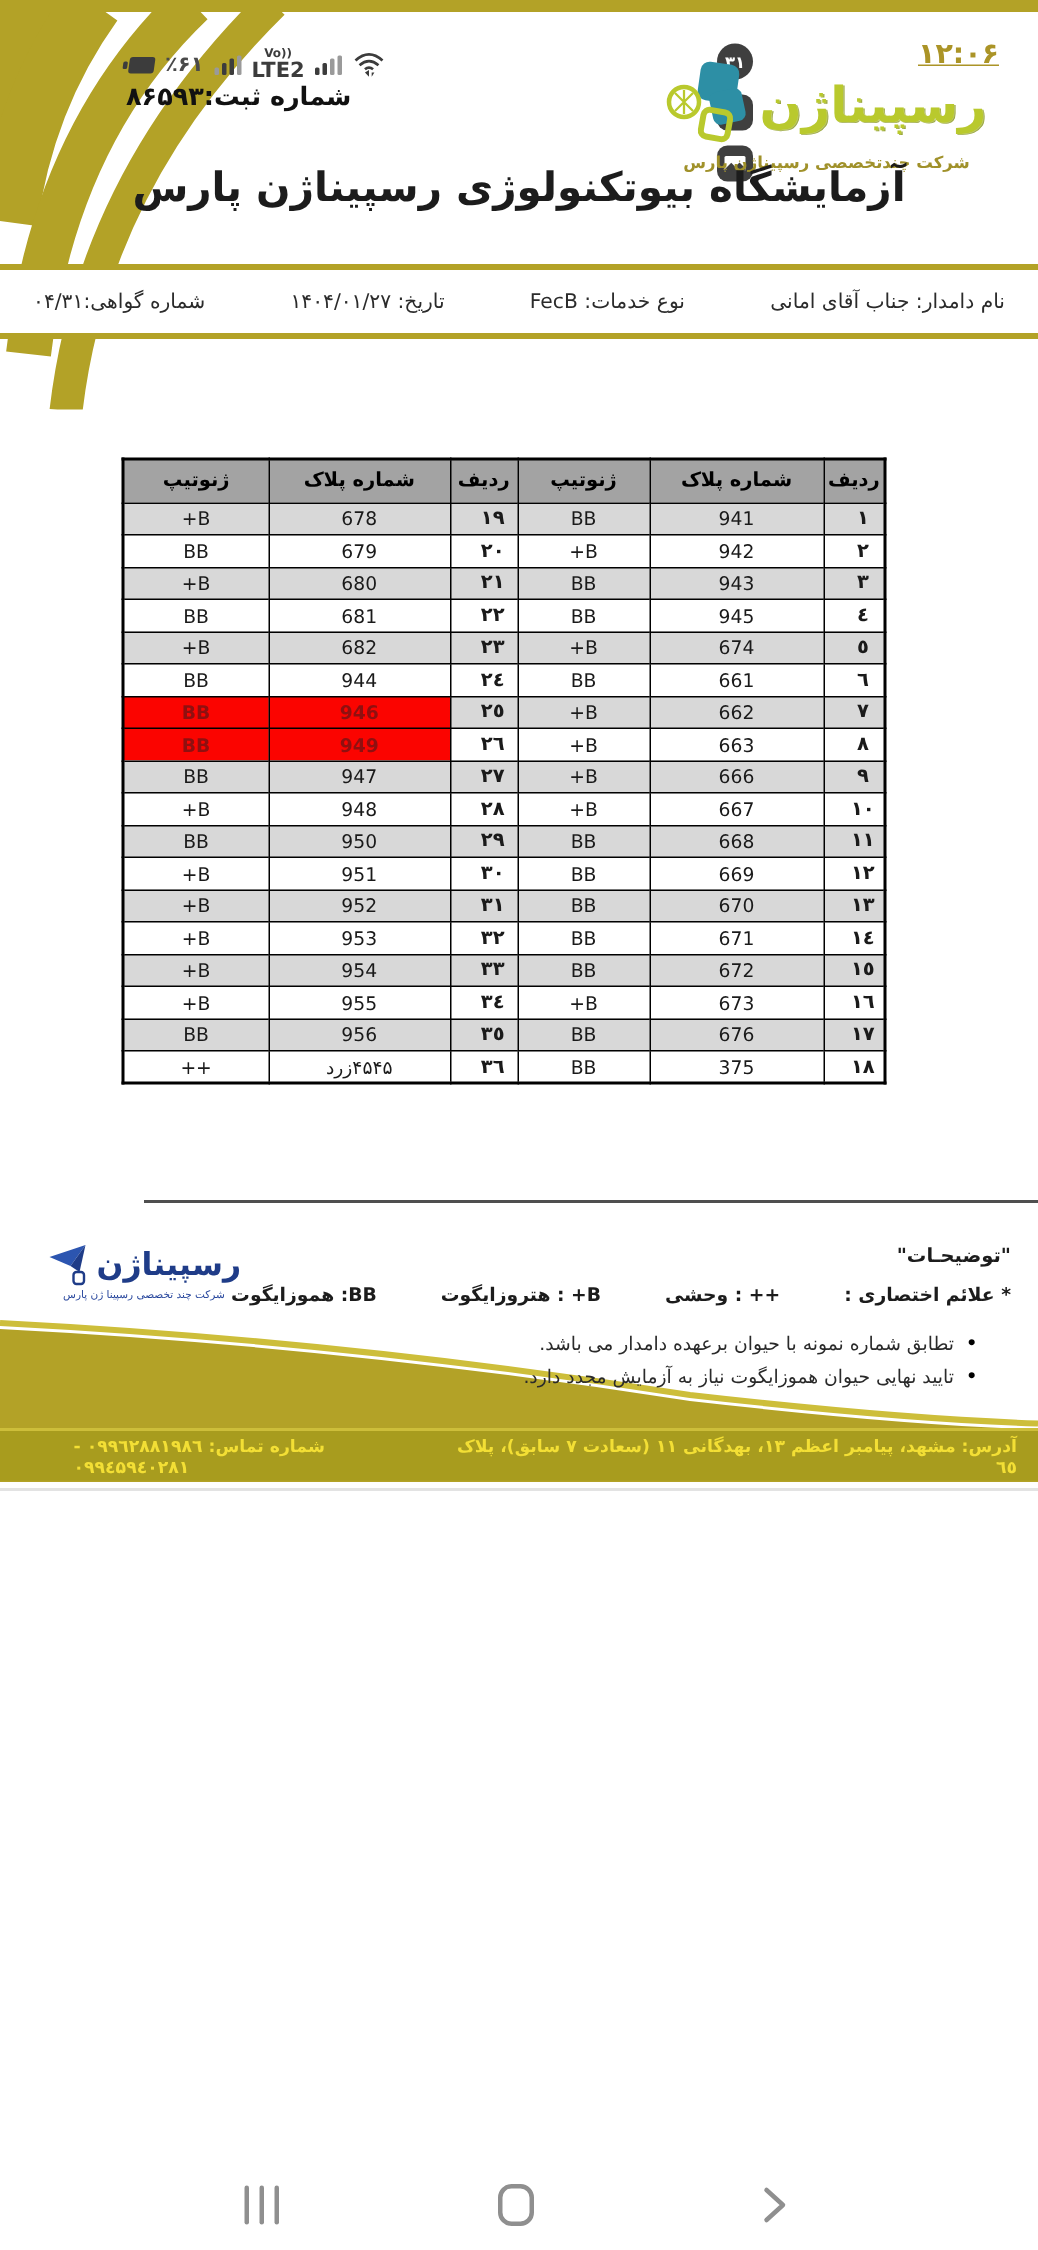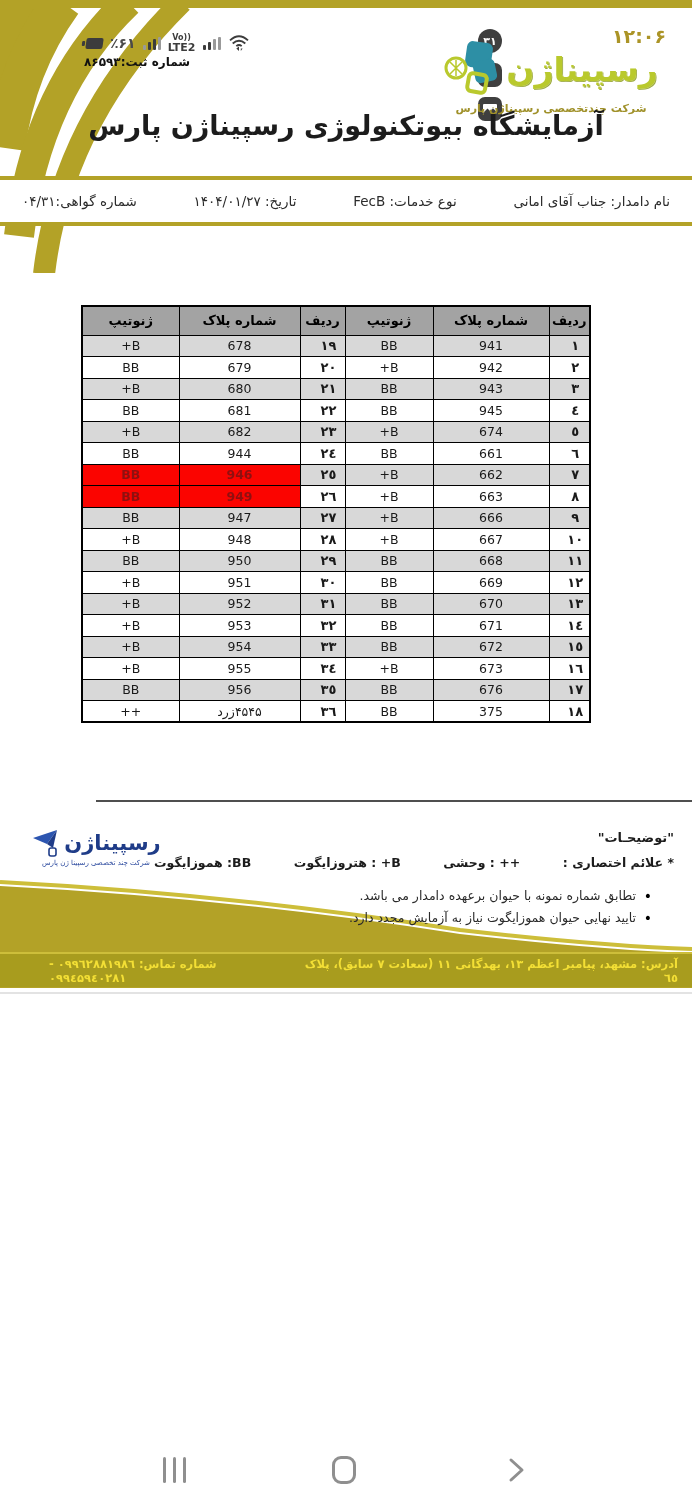--- a/index.html
+++ b/index.html
@@ -18,34 +18,34 @@
   
   .status-left { position:absolute; top:28px; left:86px; width:180px; height:30px; direction:ltr; display:flex; align-items:center; gap:7px; color:#3c3c3c; }
   .battery { width:17px; height:11px; background:#3c3c3c; border-radius:2px; position:relative; transform:skewX(-8deg); }
   .battery::after { content:""; position:absolute; left:-4px; top:3px; width:3px; height:5px; background:#3c3c3c; border-radius:1px; }
   .pct { font-size:14px; font-weight:bold; color:#4a4a4a; }
   .bars { display:flex; align-items:flex-end; gap:2px; height:13px; }
   .bars i { display:block; width:3px; background:#9a9a9a; border-radius:1px; }
   .bars i.f { background:#3c3c3c; }
   .lte-stack { display:flex; flex-direction:column; align-items:center; line-height:1; color:#3c3c3c; }
   .lte-top { font-size:8px; font-weight:bold; }
-  .lte-bottom { font-size:11px; font-weight:bold;text-align:center; }
+  .lte-bottom { font-size:14px; font-weight:bold;text-align:center; }
   .wifi { width:22px; height:18px; }
 
-  .time-label { position:absolute; top:25px; left:612px; width:70px; text-align:left; font-size:19px; font-weight:bold; color:#ab9427; direction:ltr; }
+  .time-label { position:absolute; top:25px; left:612px; width:70px; text-align:left; font-size:19px; font-weight:bold; color:#ab9427; direction:ltr;text-decoration:underline; }
   .notif-row { position:absolute; top:29px; left:478px; width:120px; display:flex; gap:10px; direction:ltr;flex-direction:column; }
   .notif { width:24px; height:24px; background:#3f3f3f; border-radius:7px; display:flex; align-items:center; justify-content:center; }
   .notif.badge { border-radius:50%; color:#fff; font-size:11px; font-weight:bold; }
   .notif.chat { position:relative; }
   .notif.chat::after { content:""; position:absolute; bottom:-4px; left:4px; border:4px solid transparent; border-top-color:#3f3f3f; }
   .pic-glyph { width:14px; height:10px; background:#fff; border-radius:1px; position:relative; overflow:hidden; }
   .pic-glyph::before { content:""; position:absolute; bottom:-3px; left:1px; width:7px; height:7px; background:#3f3f3f; transform:rotate(45deg); }
   .pic-glyph::after { content:""; position:absolute; bottom:-4px; right:0px; width:8px; height:8px; background:#3f3f3f; transform:rotate(45deg); }
 
-  .reg-number { position:absolute; top:55px; left:84px; width:190px; direction:rtl; text-align:left; font-size:12px; font-weight:bold; color:#111; }
+  .reg-number { position:absolute; top:55px; left:84px; width:190px; direction:rtl; text-align:left; font-size:17px; font-weight:bold; color:#111; }
 
   
   .brand { position:absolute; top:38px; left:420px; width:262px; text-align:center; }
   .brand-row { display:flex; flex-direction:row; align-items:center; justify-content:center; gap:4px; }
   .brand-text { font-size:33px; font-weight:bold; color:#b9c team; }
   .brand-text { color:#b9c92d; text-shadow:0 0 2px #ffffff, 1px 1px 0 #8a9a1a; letter-spacing:-1px; }
   .brand-tagline { margin-top:2px; font-size:11px; font-weight:bold; color:#a0912a; }
   .brand-icon { width:58px; height:62px; }
 
   

